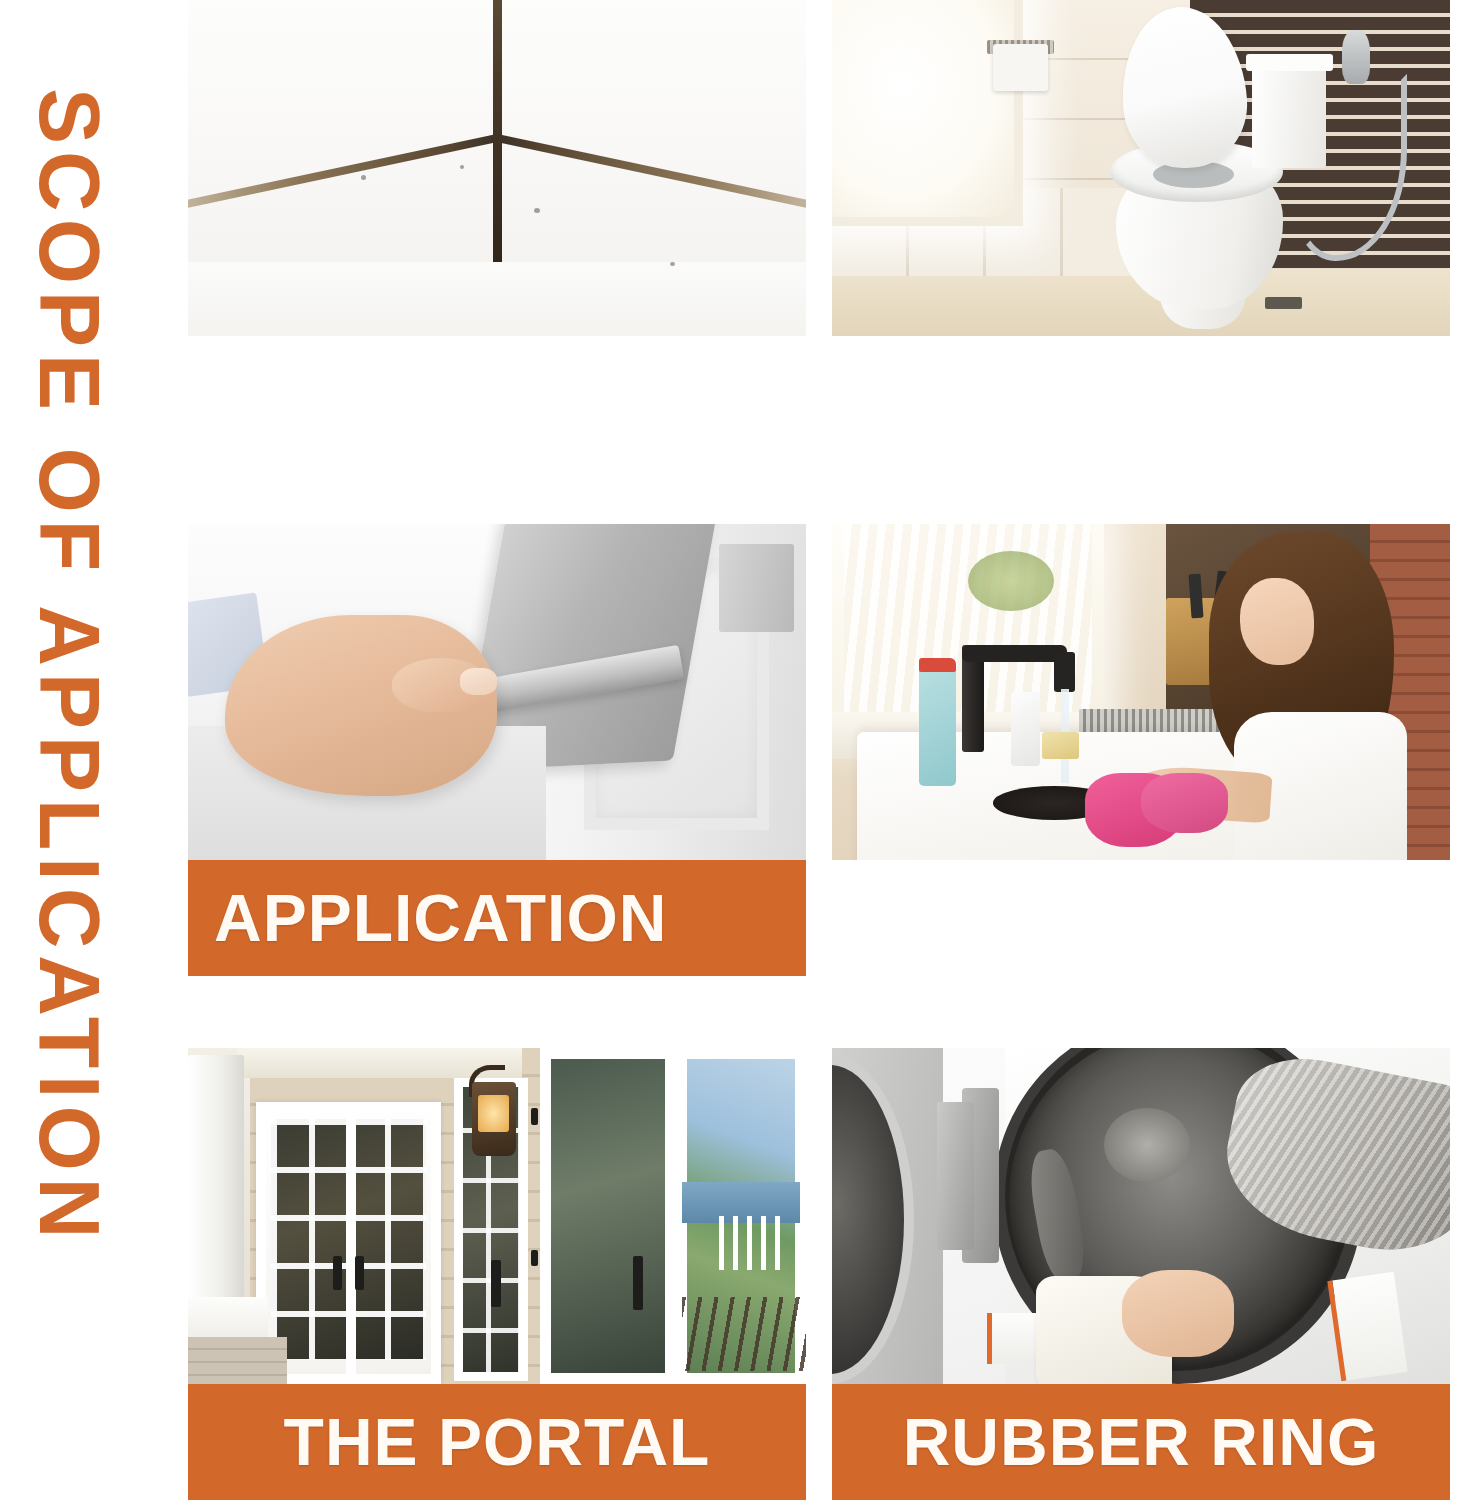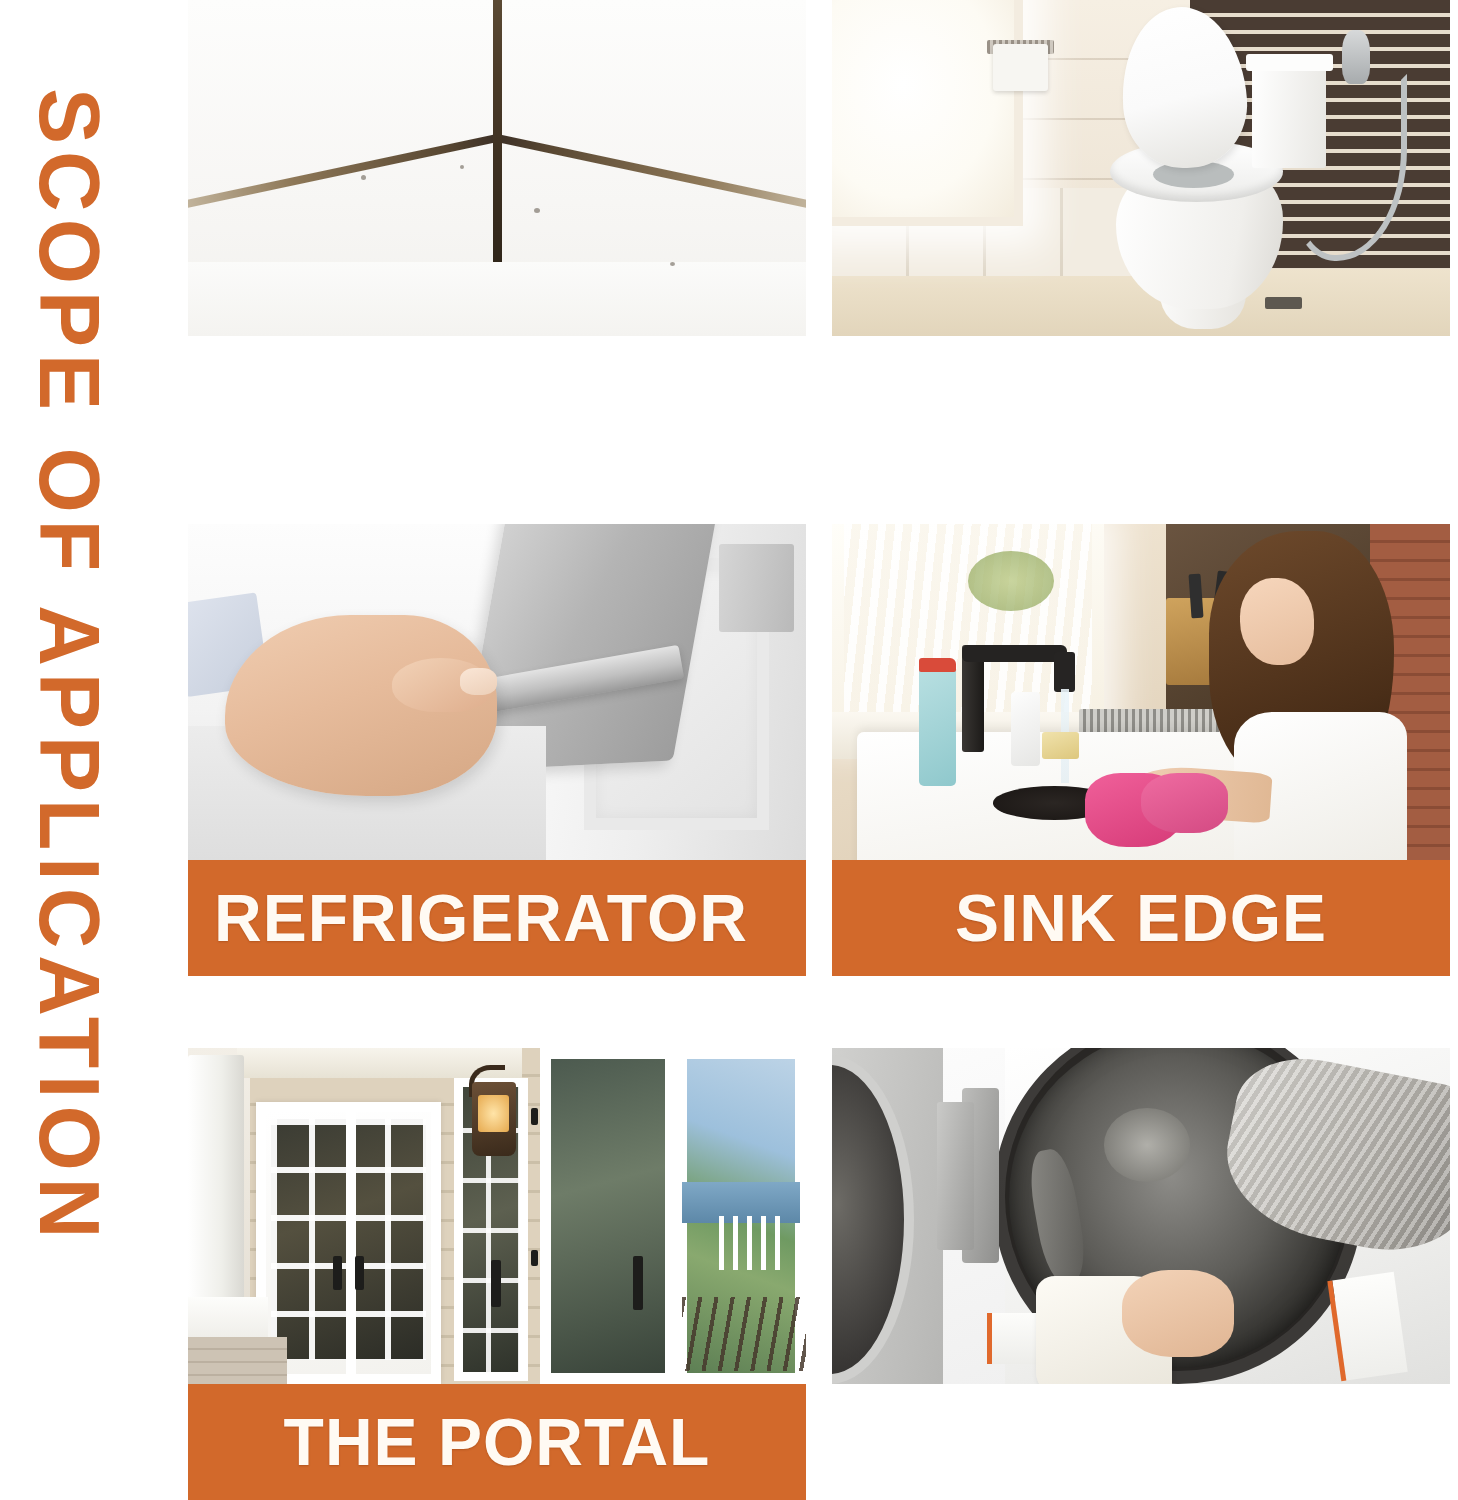--- a/index.html
+++ b/index.html
@@ -569,21 +569,21 @@
         <div class="panel"></div>
         <div class="hinge"></div>
         <div class="doorgasket"></div>
         <div class="counter"></div>
         <div class="gasketstrip"></div>
         <div class="sleeve"></div>
         <div class="hand"></div>
         <div class="thumb"></div>
         <div class="nail"></div>
       </div>
-      <div class="caption cap-left">REFRIGERATOR</div>
+      <div class="caption cap-left">APPLICATION</div>
     </div>
 
     <div class="card">
       <div class="photo p4">
         <div class="darkbg"></div>
         <div class="brick"></div>
         <div class="win"></div>
         <div class="curtain"></div>
         <div class="greenery"></div>
         <div class="knife"></div>
@@ -601,21 +601,20 @@
         <div class="bottlecap"></div>
         <div class="pump"></div>
         <div class="sponge"></div>
         <div class="girlhair"></div>
         <div class="girlshirt"></div>
         <div class="girlface"></div>
         <div class="arm"></div>
         <div class="glove"></div>
         <div class="glove2"></div>
       </div>
-      <div class="caption cap-center">SINK EDGE</div>
     </div>
 
     <div class="card">
       <div class="photo p5">
         <div class="shingle"></div>
         <div class="soffit"></div>
         <div class="bigdoor"></div>
         <div class="bigdoor2"></div>
         <div class="lake"></div>
         <div class="pergola"></div>
@@ -653,16 +652,17 @@
         <div class="doorglass"></div>
         <div class="hingepl"></div>
         <div class="hinge"></div>
         <div class="label"></div>
         <div class="labelr"></div>
         <div class="arm"></div>
         <div class="armknit"></div>
         <div class="cloth"></div>
         <div class="fist"></div>
       </div>
+      <div class="caption cap-center">RUBBER RING</div>
     </div>
 
   </div>
 </div>
 
 </body></html>

